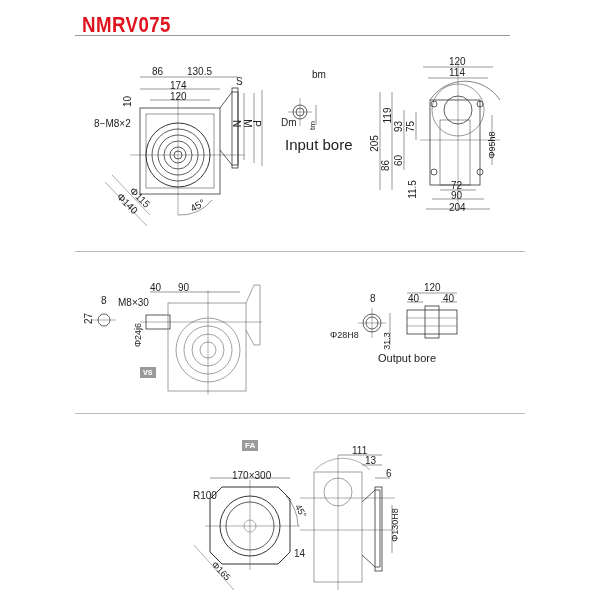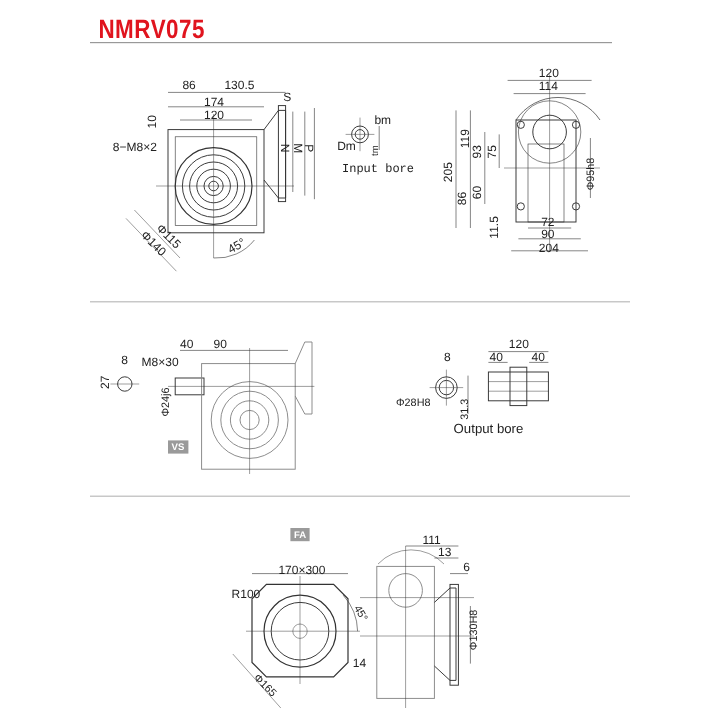--- a/index.html
+++ b/index.html
@@ -144,24 +144,24 @@
 <div class="lbl" style="left:122px;top:96px;transform:rotate(-90deg);">10</div>
 <div class="lbl" style="left:94px;top:118px;">8−M8×2</div>
 <div class="lbl" style="left:233px;top:118px;transform:rotate(90deg);">N</div>
 <div class="lbl" style="left:243px;top:118px;transform:rotate(90deg);">M</div>
 <div class="lbl" style="left:253px;top:118px;transform:rotate(90deg);">P</div>
 <div class="lbl" style="left:236px;top:76px;">S</div>
 <div class="lbl" style="left:128px;top:192px;transform:rotate(45deg);">Φ115</div>
 <div class="lbl" style="left:115px;top:198px;transform:rotate(45deg);">Φ140</div>
 <div class="lbl" style="left:190px;top:200px;transform:rotate(-30deg);">45°</div>
 
-<div class="lbl" style="left:312px;top:95px;">bm</div>
+<div class="lbl" style="left:312px;top:69px;">bm</div>
 <div class="lbl" style="left:281px;top:117px;">Dm</div>
 <div class="lbl" style="left:308px;top:121px;transform:rotate(-90deg);font-size:8px;">tm</div>
-<div class="lbl" style="left:285px;top:136px;font-size:10px;font-family:Liberation Mono, monospace;">Input bore</div>
+<div class="lbl" style="left:285px;top:136px;font-size:15px;">Input bore</div>
 
 <div class="lbl" style="left:449px;top:56px;">120</div>
 <div class="lbl" style="left:449px;top:67px;">114</div>
 <div class="lbl" style="left:366px;top:138px;transform:rotate(-90deg);">205</div>
 <div class="lbl" style="left:380px;top:110px;transform:rotate(-90deg);">119</div>
 <div class="lbl" style="left:393px;top:121px;transform:rotate(-90deg);">93</div>
 <div class="lbl" style="left:405px;top:121px;transform:rotate(-90deg);">75</div>
 <div class="lbl" style="left:380px;top:160px;transform:rotate(-90deg);">86</div>
 <div class="lbl" style="left:393px;top:155px;transform:rotate(-90deg);">60</div>
 <div class="lbl" style="left:403px;top:184px;transform:rotate(-90deg);">11.5</div>
@@ -169,21 +169,21 @@
 <div class="lbl" style="left:451px;top:190px;">90</div>
 <div class="lbl" style="left:449px;top:202px;">204</div>
 <div class="lbl" style="left:478px;top:140px;transform:rotate(-90deg);font-size:9px;">Φ95h8</div>
 
 <div class="lbl" style="left:101px;top:295px;">8</div>
 <div class="lbl" style="left:83px;top:313px;transform:rotate(-90deg);">27</div>
 <div class="lbl" style="left:118px;top:297px;">M8×30</div>
 <div class="lbl" style="left:150px;top:282px;">40</div>
 <div class="lbl" style="left:178px;top:282px;">90</div>
 <div class="lbl" style="left:126px;top:330px;transform:rotate(-90deg);font-size:9px;">Φ24j6</div>
-<div class="tag" style="left:140px;top:367px;">VS</div>
+<div class="tag" style="left:140px;top:367px;font-family:Liberation Mono, monospace;">VS</div>
 
 <div class="lbl" style="left:370px;top:293px;">8</div>
 <div class="lbl" style="left:330px;top:330px;font-size:9px;">Φ28H8</div>
 <div class="lbl" style="left:378px;top:336px;transform:rotate(-90deg);font-size:9px;">31.3</div>
 <div class="lbl" style="left:424px;top:282px;">120</div>
 <div class="lbl" style="left:408px;top:293px;">40</div>
 <div class="lbl" style="left:443px;top:293px;">40</div>
 <div class="lbl" style="left:378px;top:352px;font-size:11px;">Output bore</div>
 
 <div class="tag" style="left:242px;top:440px;">FA</div>

